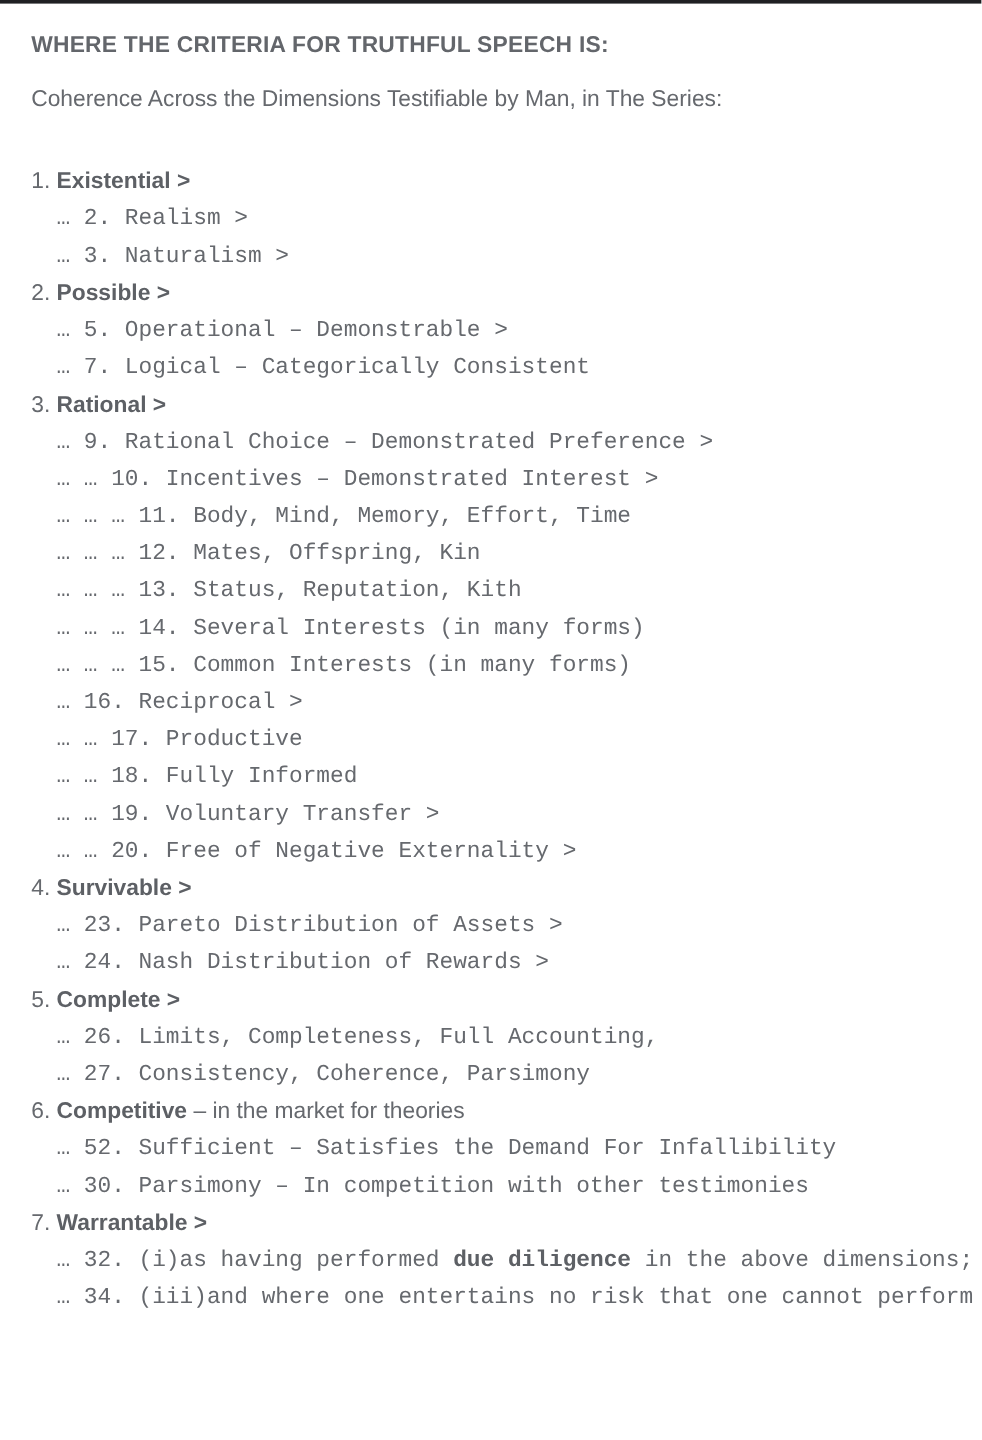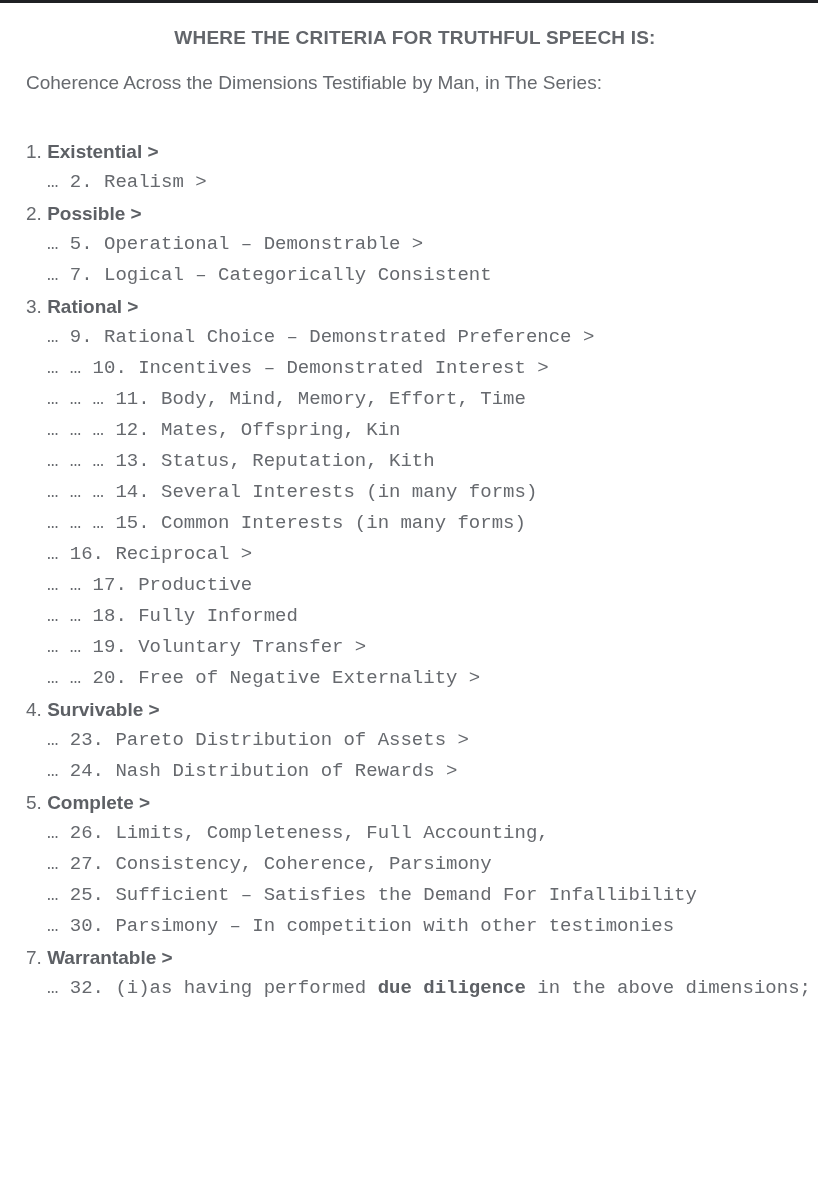--- a/index.html
+++ b/index.html
@@ -17,21 +17,20 @@
   .page {
     padding: 19px 14px 20px 26px;
     color: #66696e;
   }
   .title {
     font-size: 19px;
     font-weight: bold;
     line-height: 31px;
     letter-spacing: 0.2px;
     color: #63666b;
-    text-align: center;
   }
   .subtitle {
     font-size: 19px;
     line-height: 31px;
     margin-top: 14px;
   }
   .criteria-list {
     margin-top: 38px;
     font-size: 19px;
     line-height: 31px;
@@ -46,20 +45,21 @@
 <div class="top-bar"></div>
 
 <div class="page">
   <div class="title">WHERE THE CRITERIA FOR TRUTHFUL SPEECH IS:</div>
 
   <div class="subtitle">Coherence Across the Dimensions Testifiable by Man, in The Series:</div>
 
   <div class="criteria-list">
       <div class="li"><span>1. </span><span class="b">Existential &gt;</span></div>
       <div class="li sub"><span>… 2. Realism &gt;</span></div>
+      <div class="li sub"><span>… 3. Naturalism &gt;</span></div>
       <div class="li"><span>2. </span><span class="b">Possible &gt;</span></div>
       <div class="li sub"><span>… 5. Operational – Demonstrable &gt;</span></div>
       <div class="li sub"><span>… 7. Logical – Categorically Consistent</span></div>
       <div class="li"><span>3. </span><span class="b">Rational &gt;</span></div>
       <div class="li sub"><span>… 9. Rational Choice – Demonstrated Preference &gt;</span></div>
       <div class="li sub"><span>… … 10. Incentives – Demonstrated Interest &gt;</span></div>
       <div class="li sub"><span>… … … 11. Body, Mind, Memory, Effort, Time</span></div>
       <div class="li sub"><span>… … … 12. Mates, Offspring, Kin</span></div>
       <div class="li sub"><span>… … … 13. Status, Reputation, Kith</span></div>
       <div class="li sub"><span>… … … 14. Several Interests (in many forms)</span></div>
@@ -68,18 +68,20 @@
       <div class="li sub"><span>… … 17. Productive</span></div>
       <div class="li sub"><span>… … 18. Fully Informed</span></div>
       <div class="li sub"><span>… … 19. Voluntary Transfer &gt;</span></div>
       <div class="li sub"><span>… … 20. Free of Negative Externality &gt;</span></div>
       <div class="li"><span>4. </span><span class="b">Survivable &gt;</span></div>
       <div class="li sub"><span>… 23. Pareto Distribution of Assets &gt;</span></div>
       <div class="li sub"><span>… 24. Nash Distribution of Rewards &gt;</span></div>
       <div class="li"><span>5. </span><span class="b">Complete &gt;</span></div>
       <div class="li sub"><span>… 26. Limits, Completeness, Full Accounting,</span></div>
       <div class="li sub"><span>… 27. Consistency, Coherence, Parsimony</span></div>
-      <div class="li sub"><span>… 25. Sufficient – Satisfies the Demand For Infallibility</span></div>
+      <div class="li"><span>6. </span><span class="b">Competitive</span><span> – in the market for theories</span></div>
+      <div class="li sub"><span>… 52. Sufficient – Satisfies the Demand For Infallibility</span></div>
       <div class="li sub"><span>… 30. Parsimony – In competition with other testimonies</span></div>
       <div class="li"><span>7. </span><span class="b">Warrantable &gt;</span></div>
       <div class="li sub"><span>… 32. (i)as having performed </span><span class="b">due diligence</span><span> in the above dimensions;</span></div>
+      <div class="li sub"><span>… 34. (iii)and where one entertains no risk that one cannot perform </span><span class="b">restitution</span><span> for.</span></div>
     </div>
 </div>
 
 </body></html>

